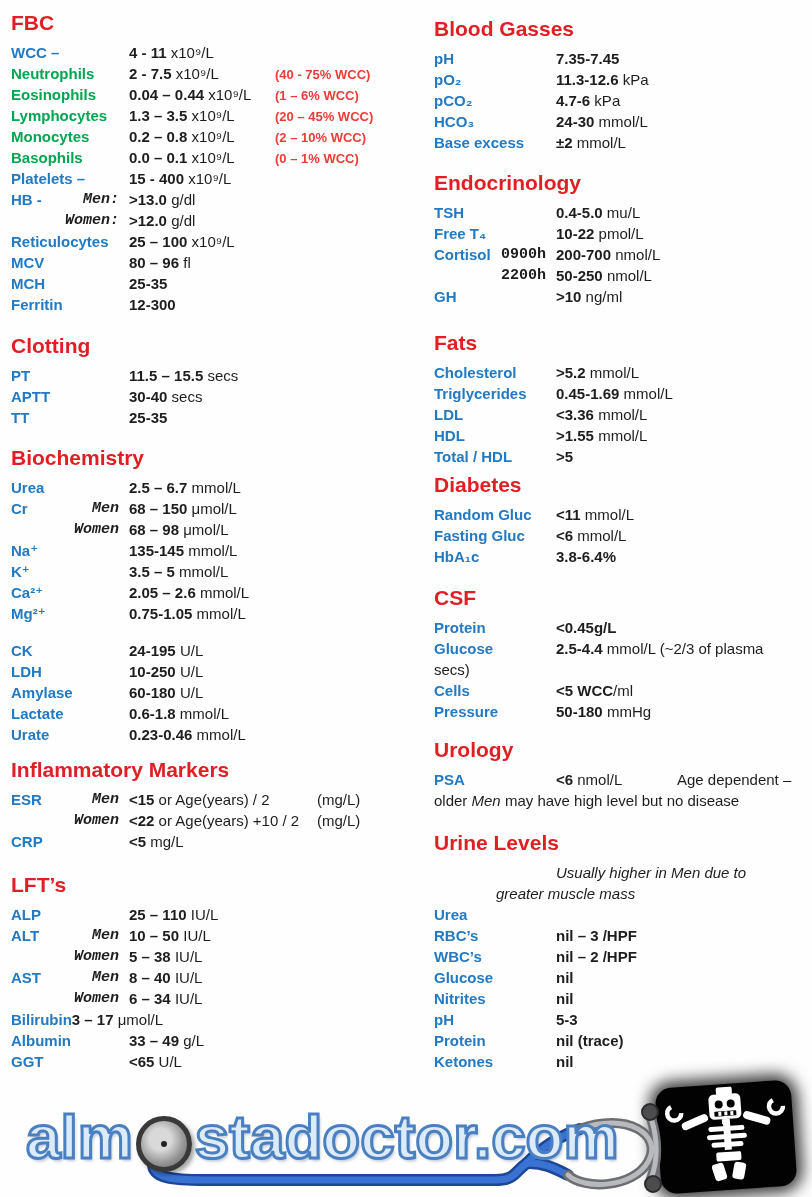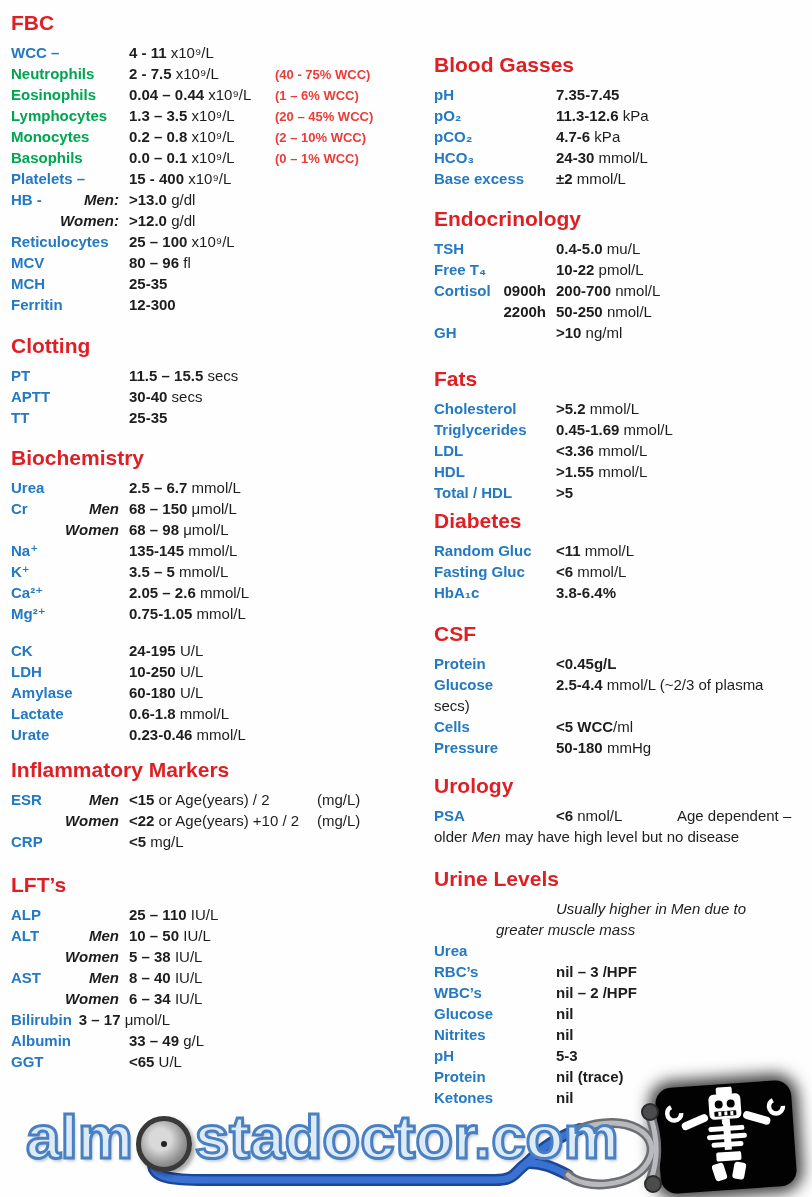--- a/index.html
+++ b/index.html
@@ -4,40 +4,40 @@
 <style>
   html,body{margin:0;padding:0;}
   body{
     width:812px;height:1197px;position:relative;overflow:hidden;
     background:#fefefe;
     font-family:"Liberation Sans","DejaVu Sans",sans-serif;
     color:var(--value-ink,#1d1d1f);
   }
   .col{position:absolute;top:0;height:1080px;}
   #col-left{left:11px;width:412px;}
-  #col-right{left:434px;width:372px;margin-top:36px;}
+  #col-right{left:434px;width:372px;}
   .section{position:absolute;left:0;width:100%;}
   
   .sec-fbc{top:10px}.sec-clotting{top:333px}.sec-biochemistry{top:445px}
   .sec-inflammatory{top:757px}.sec-lfts{top:872px}
   
   .sec-bloodgasses{top:16px}.sec-endocrinology{top:170px}.sec-fats{top:330px}
   .sec-diabetes{top:472px}.sec-csf{top:585px}.sec-urology{top:737px}.sec-urine{top:830px}
 
   .sec-title{
     margin:0 0 6px 0;font-size:21px;line-height:26px;font-weight:bold;
     color:var(--heading-red,#df1f24);letter-spacing:0;
   }
   .row{position:relative;display:flex;height:21px;line-height:21px;font-size:15px;white-space:nowrap;}
   .lblcell{width:118px;flex:none;display:flex;font-weight:bold;}
   #col-right .lblcell{width:122px;}
-  .row.tight .lblcell{width:auto;margin-right:7px;}
+  .row.tight .lblcell{width:auto;}
   .lbl{color:var(--label-blue,#2379c2);}
   .lbl.green{color:var(--label-green,#00a551);}
-  .sub{margin-left:auto;padding-right:10px;color:var(--value-ink,#1d1d1f);font-style:italic;font-weight:bold;}
+  .sub{margin-left:auto;padding-right:10px;color:var(--value-ink,#1d1d1f);font-style:italic;font-weight:bold;font-family:Liberation Mono, monospace;}
   .sub.bold{font-style:normal;}
   .val{font-weight:bold;color:var(--value-ink,#1d1d1f);}
   .unit{font-weight:normal;}
   .note{position:absolute;top:1px;font-size:13px;font-weight:bold;color:var(--note-red,#ea3d38);}
   .note.slot1{left:264px}.note.slot2{left:306px}.note.slot3{left:243px}
   .note.black{color:var(--value-ink,#1d1d1f);font-weight:normal;font-size:15px;top:0;}
   .spacer{height:16px;}
   .textrow{display:block;font-size:15px;}
   .textrow .it{font-style:italic;}
   .textrow.indent-value{padding-left:122px;}

